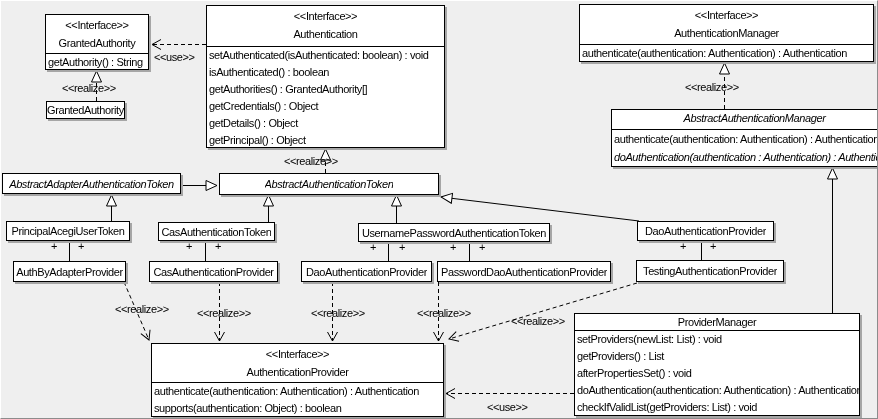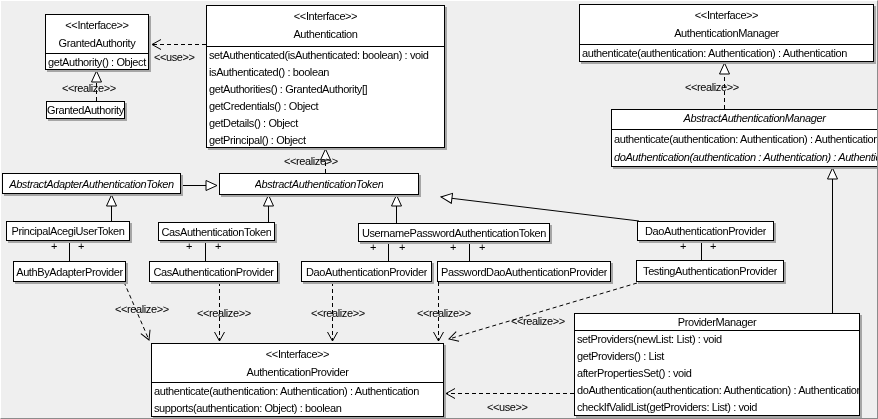--- a/index.html
+++ b/index.html
@@ -71,21 +71,21 @@
     <line x1="468.5" y1="240" x2="468.5" y2="261" stroke="#000"></line>
     <line x1="700.5" y1="239" x2="700.5" y2="260" stroke="#000"></line>
   </svg>
 
   <div class="cls" style="left:44px;top:13px;width:104px;height:56px">
     <div class="hdr hdr2" style="height:37px">
       <div class="stereo">&lt;&lt;Interface&gt;&gt;</div>
       <div class="cname">GrantedAuthority</div>
     </div>
     <div class="mths">
-      <div class="m">getAuthority() : Object</div>
+      <div class="m">getAuthority() : String</div>
     </div>
   </div>
 
   <div class="cls one" style="left:45px;top:100px;width:79px;height:18px">
     <div class="cname">GrantedAuthorityImpl</div>
   </div>
 
   <div class="cls" style="left:205px;top:4px;width:239px;height:143px">
     <div class="hdr hdr2" style="height:39px">
       <div class="stereo">&lt;&lt;Interface&gt;&gt;</div>
@@ -118,21 +118,21 @@
     <div class="mths">
       <div class="m">authenticate(authentication: Authentication) : Authentication</div>
       <div class="m it">doAuthentication(authentication : Authentication) : Authentication</div>
     </div>
   </div>
 
   <div class="cls one" style="left:1px;top:172px;width:179px;height:21px">
     <div class="cname it">AbstractAdapterAuthenticationToken</div>
   </div>
 
-  <div class="cls one" style="left:218px;top:172px;width:200px;height:22px">
+  <div class="cls one" style="left:218px;top:172px;width:220px;height:22px">
     <div class="cname it">AbstractAuthenticationToken</div>
   </div>
 
   <div class="cls one" style="left:157px;top:221px;width:117px;height:19px">
     <div class="cname">CasAuthenticationToken</div>
   </div>
   <div class="cls one" style="left:5px;top:220px;width:124px;height:20px">
     <div class="cname">PrincipalAcegiUserToken</div>
   </div>
   <div class="cls one" style="left:357px;top:222px;width:192px;height:19px">

